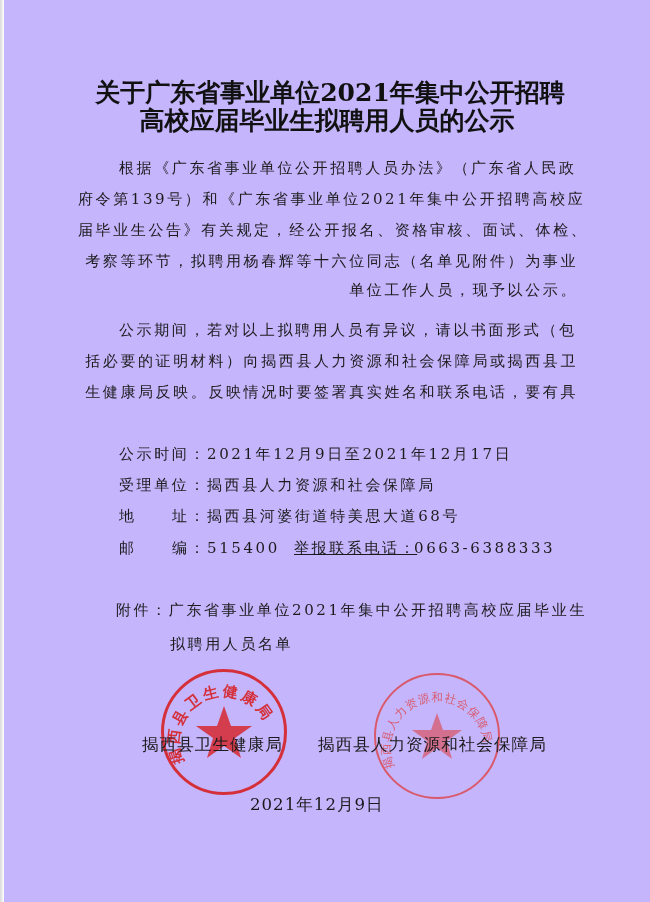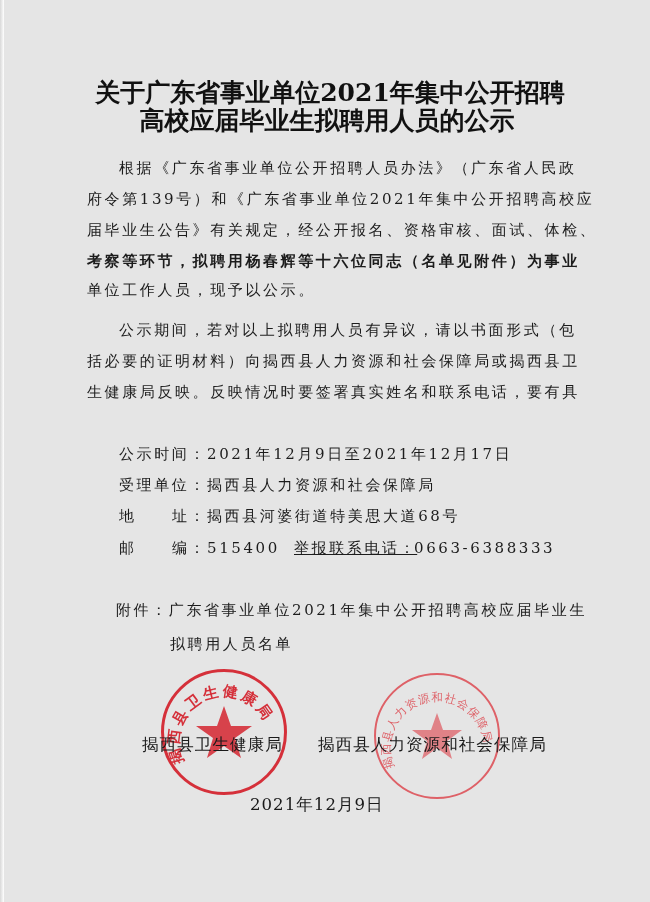--- a/index.html
+++ b/index.html
@@ -12,21 +12,21 @@
       height: 902px;
       position: relative;
       overflow: hidden;
       font-family: "DejaVu Serif", "Liberation Serif", serif;
       color: #1a1a1a;
     }
     .page {
       position: absolute;
       left: 0; top: 0;
       width: 650px; height: 902px;
-      background: #e5e5e5;
+      background: #c4b5fd;
     }
     .edge-shadow {
       position: absolute;
       left: 0; top: 0;
       width: 4px; height: 902px;
       background: linear-gradient(to right, #d8d8d8, #ffffff);
     }
     .title {
       position: absolute;
       left: 0;
@@ -43,21 +43,21 @@
     .title.l2 { top: 106px; left: 2px; }
 
     .line {
       position: absolute;
       font-size: 15px;
       line-height: 20px;
       white-space: nowrap;
       color: #1c1c1c;
       letter-spacing: 2.6px;
     }
-    .body-line { left: 87px; width: 500px; }
+    .body-line { left: 78px; width: 500px; text-align: right; }
     .indent { left: 119px; }
 
     .label-cell { position: absolute; white-space: nowrap; }
 
     .stamp {
       position: absolute;
       border-radius: 50%;
       border: 3px solid #d5303a;
       box-sizing: border-box;
     }
@@ -78,21 +78,21 @@
 
 <div class="page">
   <div class="edge-shadow"></div>
 
   <div class="title l1">关于广东省事业单位2021年集中公开招聘</div>
   <div class="title l2">高校应届毕业生拟聘用人员的公示</div>
 
   <div class="line indent" style="top:158px;">根据《广东省事业单位公开招聘人员办法》（广东省人民政</div>
   <div class="line body-line" style="top:189px;">府令第139号）和《广东省事业单位2021年集中公开招聘高校应</div>
   <div class="line body-line" style="top:220px;">届毕业生公告》有关规定，经公开报名、资格审核、面试、体检、</div>
-  <div class="line body-line" style="top:251px;font-weight:bold;">考察等环节，拟聘用杨春辉等十六位同志（名单见附件）为事业</div>
+  <div class="line body-line" style="top:251px;">考察等环节，拟聘用杨春辉等十六位同志（名单见附件）为事业</div>
   <div class="line body-line" style="top:282px;font-family:Liberation Mono, monospace;">单位工作人员，现予以公示。</div>
 
   <div class="line indent" style="top:320px;">公示期间，若对以上拟聘用人员有异议，请以书面形式（包</div>
   <div class="line body-line" style="top:351px;">括必要的证明材料）向揭西县人力资源和社会保障局或揭西县卫</div>
   <div class="line body-line" style="top:382px;">生健康局反映。反映情况时要签署真实姓名和联系电话，要有具</div>
 
   <div class="line" style="top:444px; left:119px;">
     <span>公示时间：</span><span>2021年12月9日至2021年12月17日</span>
   </div>
 

